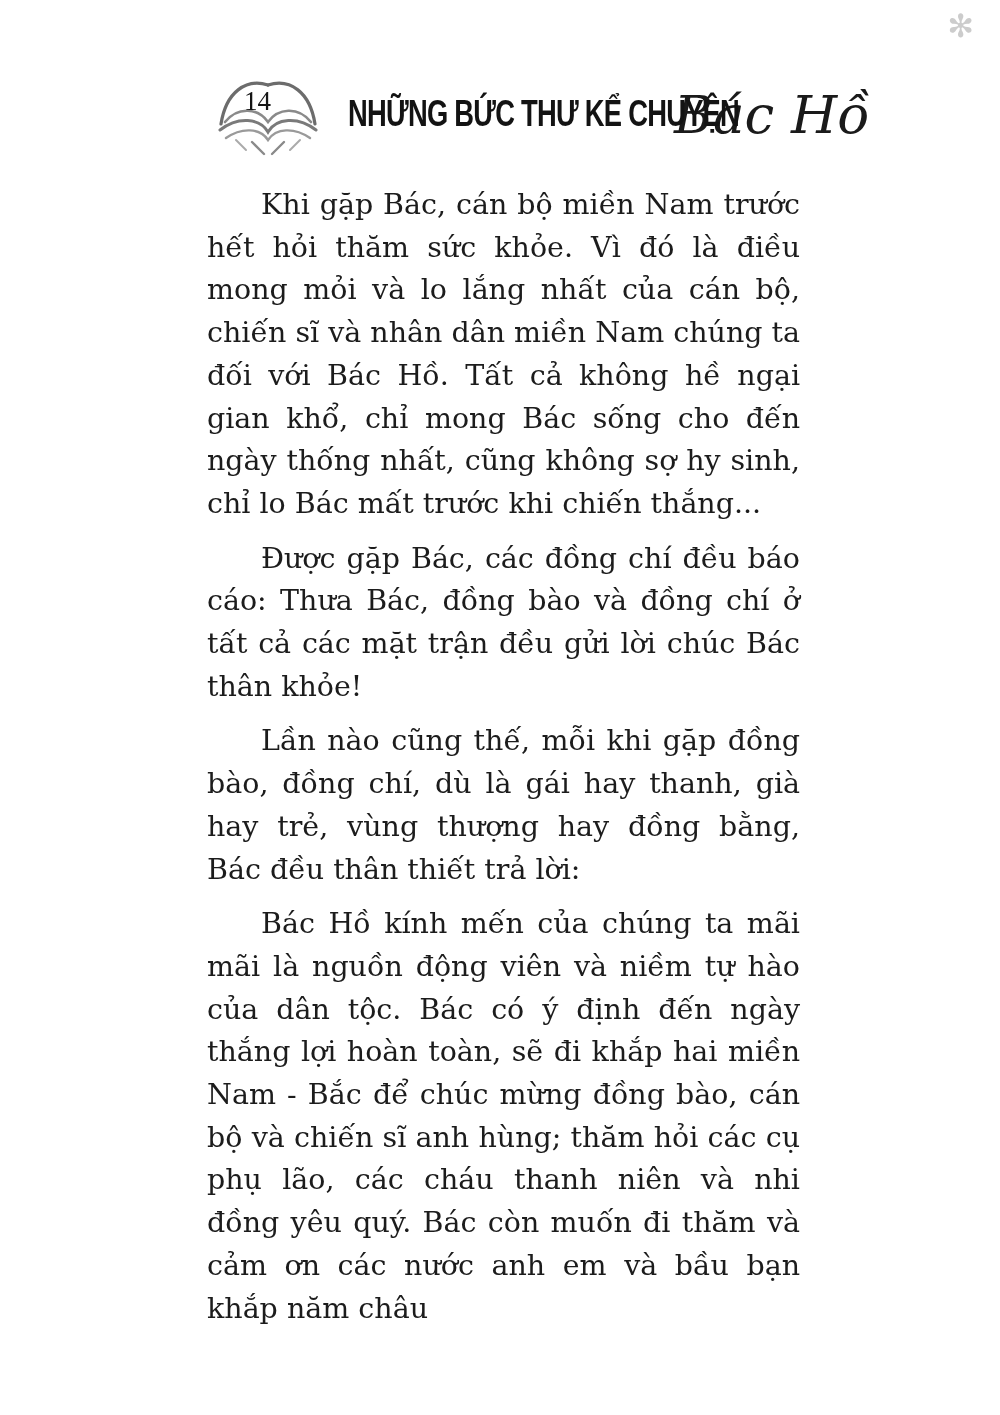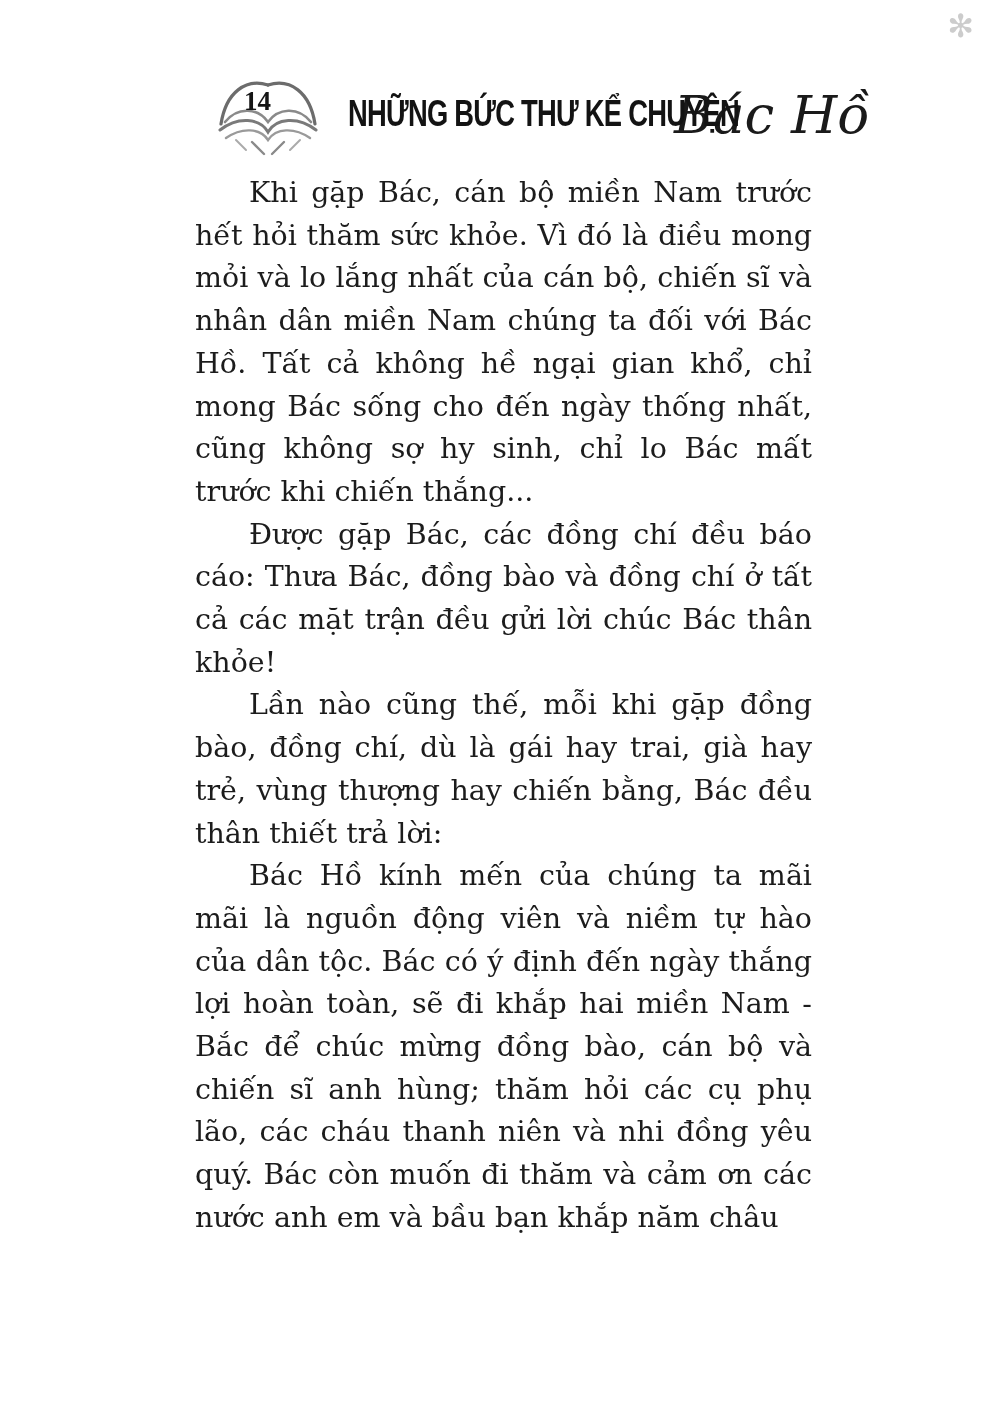--- a/index.html
+++ b/index.html
@@ -31,21 +31,21 @@
   .book-icon {
     position: relative;
     width: 112px; height: 88px;
     flex: 0 0 auto;
   }
   .book-icon svg { position: absolute; top: 0; left: 0; }
   .page-number {
     position: absolute;
     top: 16px; left: 32px;
     font-family: "Liberation Serif", serif;
-    font-weight: bold;
+    font-weight: normal;
     font-size: 27px;
     color: #151515;
   }
   .title-wrap {
     width: 312px;
     margin-left: 24px;
     overflow: visible;
     white-space: nowrap;
   }
   .title {
@@ -72,21 +72,21 @@
   .content {
     position: absolute;
     top: 172px; left: 195px;
     width: 617px;
     font-size: 28.5px;
     line-height: 42.7px;
     color: #1c1c1c;
     text-align: justify;
   }
   .content p {
-    margin: 0;
+    margin: 12px;
     text-indent: 54px;
   }
 </style>
 </head>
 <body>
 
 <span class="ornament">✻</span>
 
 <div class="header">
   <div class="book-icon">
@@ -110,15 +110,15 @@
   </div>
   <div class="title-wrap">
     <span class="title">NHỮNG BỨC THƯ KỂ CHUYỆN</span>
   </div>
   <span class="title-script">Bác Hồ</span>
 </div>
 
 <div class="content">
   <p>Khi gặp Bác, cán bộ miền Nam trước hết hỏi thăm sức khỏe. Vì đó là điều mong mỏi và lo lắng nhất của cán bộ, chiến sĩ và nhân dân miền Nam chúng ta đối với Bác Hồ. Tất cả không hề ngại gian khổ, chỉ mong Bác sống cho đến ngày thống nhất, cũng không sợ hy sinh, chỉ lo Bác mất trước khi chiến thắng...</p>
   <p>Được gặp Bác, các đồng chí đều báo cáo: Thưa Bác, đồng bào và đồng chí ở tất cả các mặt trận đều gửi lời chúc Bác thân khỏe!</p>
-  <p>Lần nào cũng thế, mỗi khi gặp đồng bào, đồng chí, dù là gái hay trai, già hay trẻ, vùng thượng hay chiến bằng, Bác đều thân thiết trả lời:</p>
+  <p>Lần nào cũng thế, mỗi khi gặp đồng bào, đồng chí, dù là gái hay thanh, già hay trẻ, vùng thượng hay đồng bằng, Bác đều thân thiết trả lời:</p>
   <p>Bác Hồ kính mến của chúng ta mãi mãi là nguồn động viên và niềm tự hào của dân tộc. Bác có ý định đến ngày thắng lợi hoàn toàn, sẽ đi khắp hai miền Nam - Bắc để chúc mừng đồng bào, cán bộ và chiến sĩ anh hùng; thăm hỏi các cụ phụ lão, các cháu thanh niên và nhi đồng yêu quý. Bác còn muốn đi thăm và cảm ơn các nước anh em và bầu bạn khắp năm châu</p>
 </div>
 
 </body></html>

